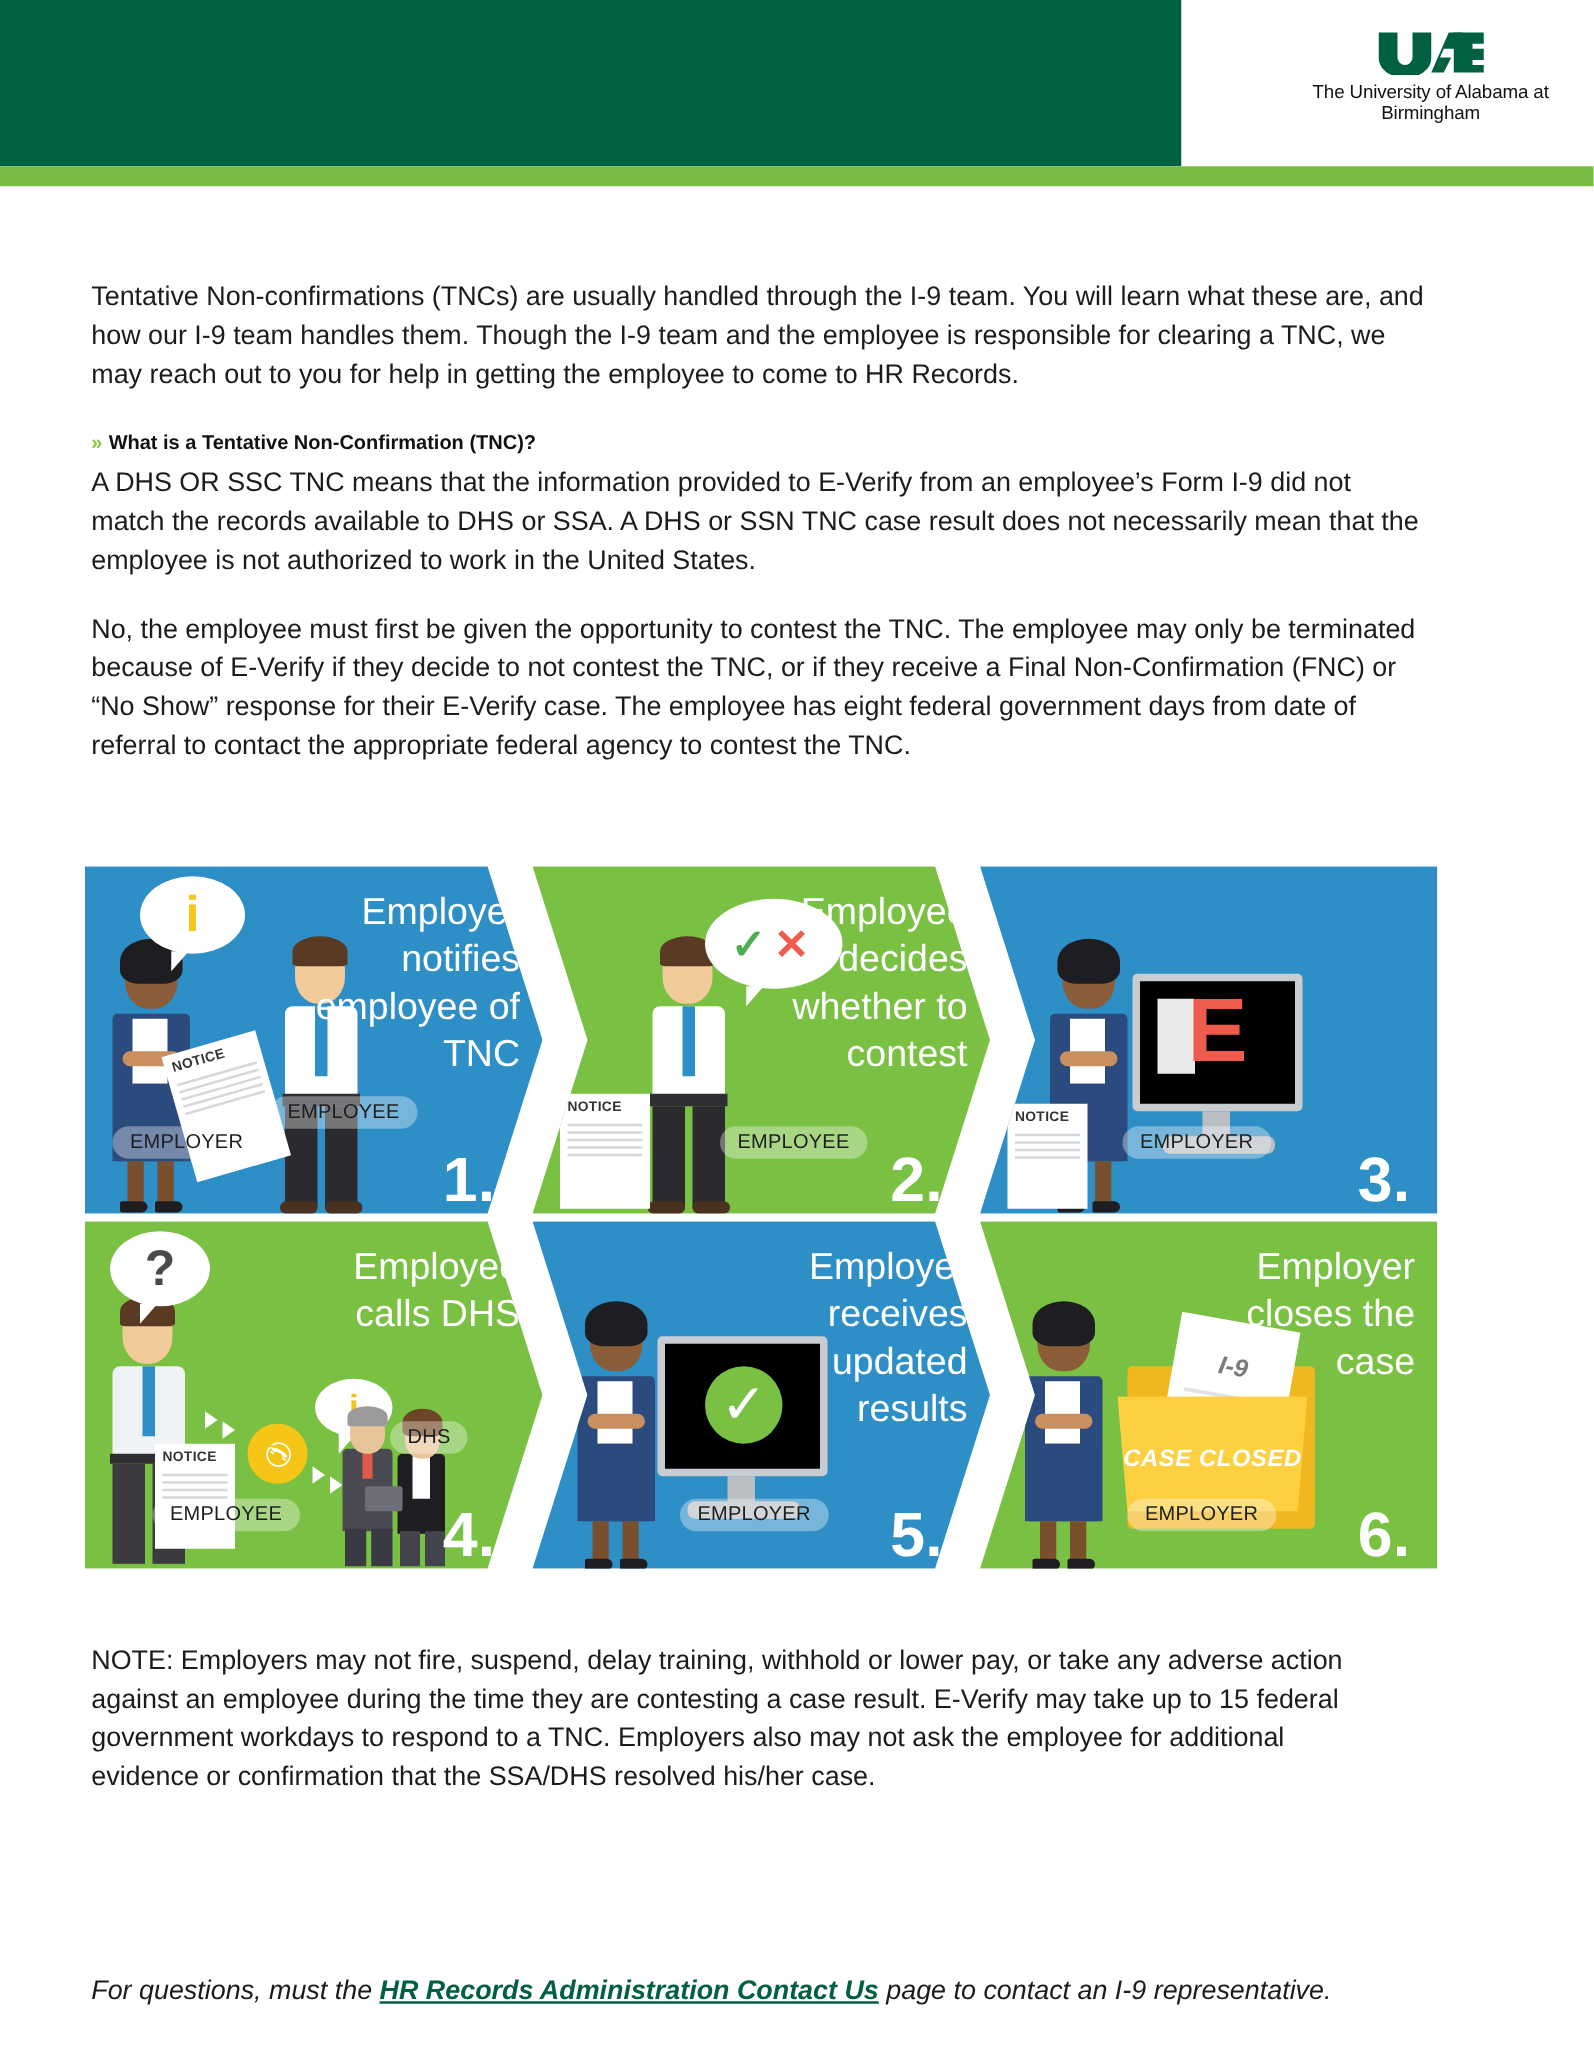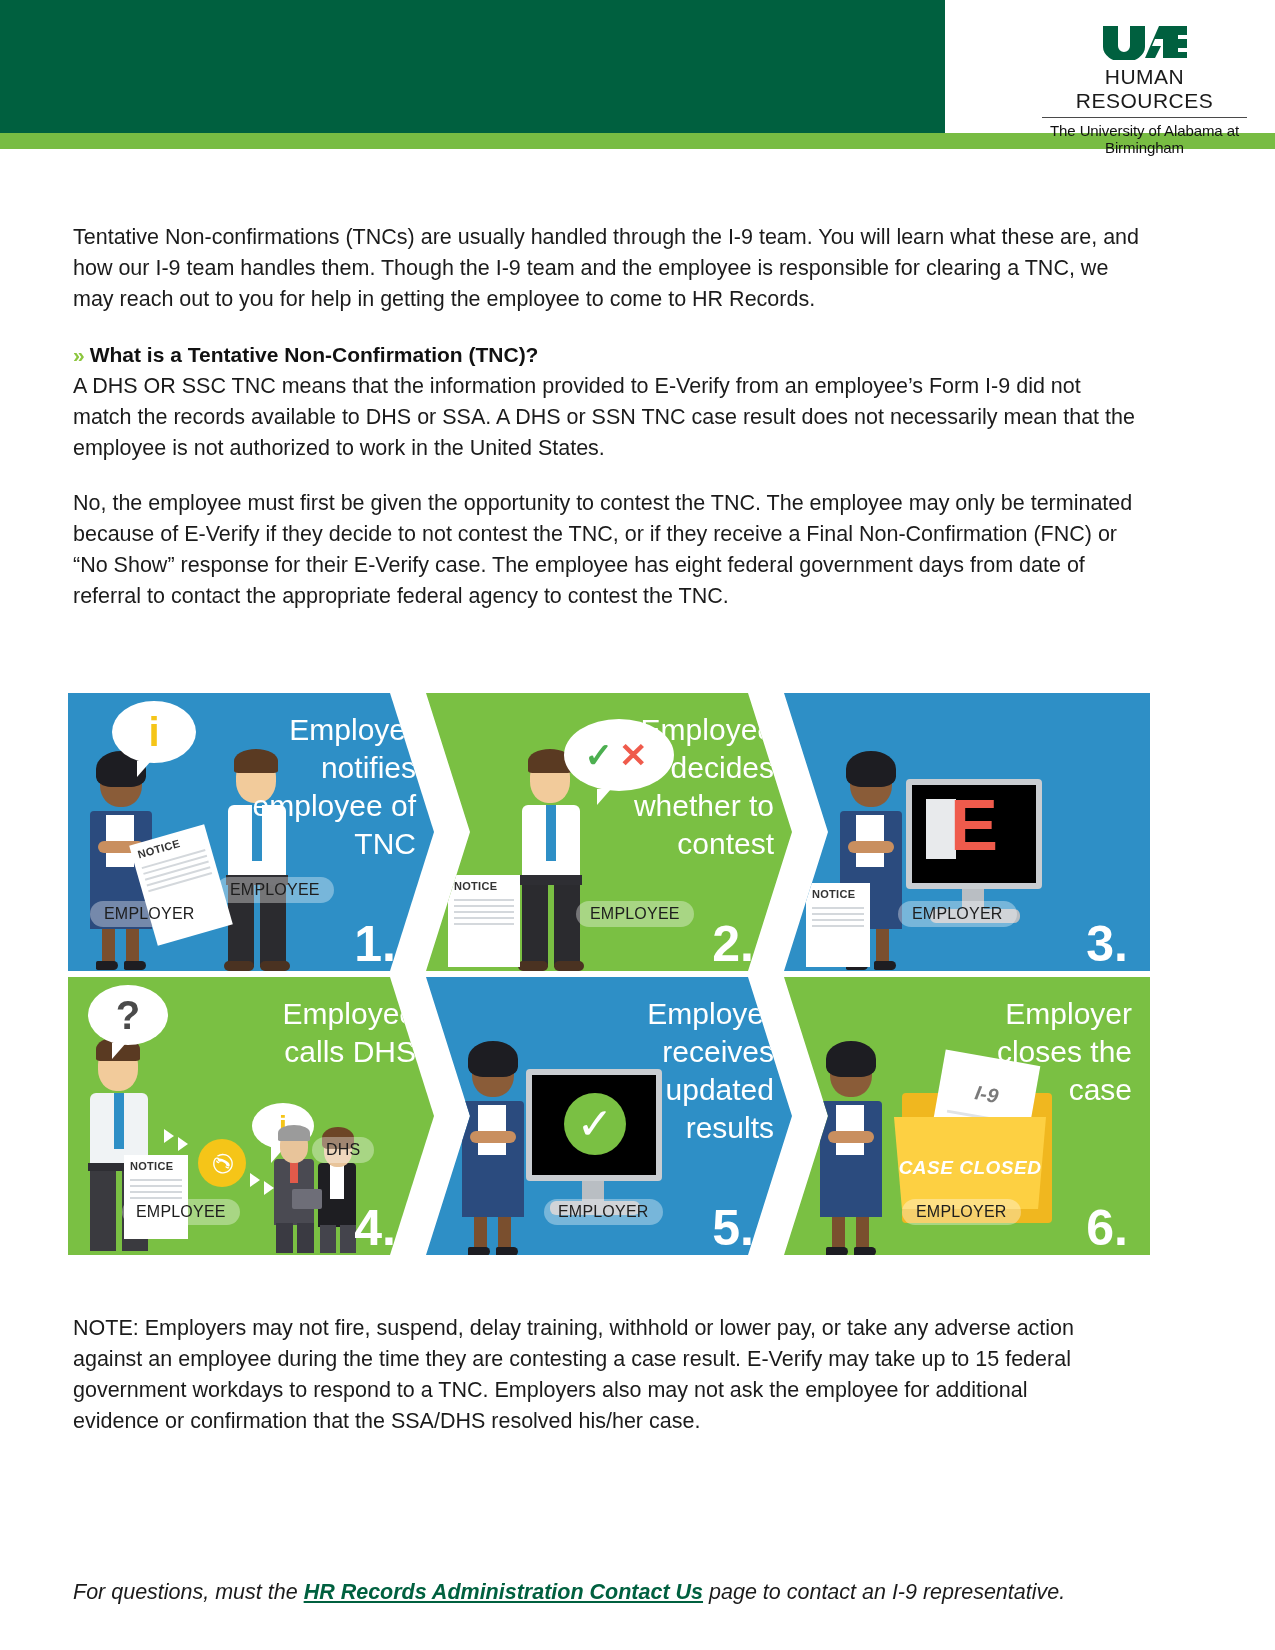--- a/index.html
+++ b/index.html
@@ -51,21 +51,21 @@
   }
 
   
   .body-wrap { position: absolute; left: 73px; top: 222px; width: 1070px; }
   .para {
     font-size: 21.5px; line-height: 31px; color: #1b1b1b;
     margin-bottom: 24px;
   }
   .qa { margin-bottom: 24px; }
   .q-head {
-    font-size: 21px; line-height: 31px; font-weight: 700; color: #111;
+    font-size: 16px; line-height: 31px; font-weight: 700; color: #111;
     margin-bottom: 1px;
     margin-top: 12px;
   }
   .q-head .chev { color: #8cc63e; font-weight: 700; margin-right: 5px; }
   .q-body { font-size: 21.5px; line-height: 31px; color: #1b1b1b; }
 
   
   .info {
     position: absolute; left: 68px; top: 693px;
     width: 1082px; height: 562px;
@@ -173,21 +173,20 @@
   <div class="logo-block">
     <div class="uab-mark">
       <svg width="88" height="36" viewBox="0 0 88 36" aria-hidden="true">
         <g fill="#00603f">
           <path d="M2 2 h15 v20 a6 6 0 0 0 12 0 V2 h15 v21 a18 13 0 0 1 -42 0 Z"></path>
           <path d="M44 34 L58 2 h11 l-6 13 h-9 l-3 7 h9 l-6 12 Z"></path>
           <path d="M62 2 h24 v9 h-9 v4 h9 v9 h-9 v4 h9 v6 h-24 Z"></path>
         </g>
       </svg>
     </div>
-    <span class="uab-hr">HUMAN RESOURCES</span>
     <div class="uab-tag">The University of Alabama at Birmingham</div>
   </div>
 
   <div class="body-wrap">
 
     <p class="para">Tentative Non-confirmations (TNCs) are usually handled through the I-9 team. You will learn what these are, and how our I-9 team handles them. Though the I-9 team and the employee is responsible for clearing a TNC, we may reach out to you for help in getting the employee to come to HR Records.</p>
 
     <div class="qa">
       <div class="q-head">
         <span class="chev">»</span><span>What is a Tentative Non-Confirmation (TNC)?</span>

